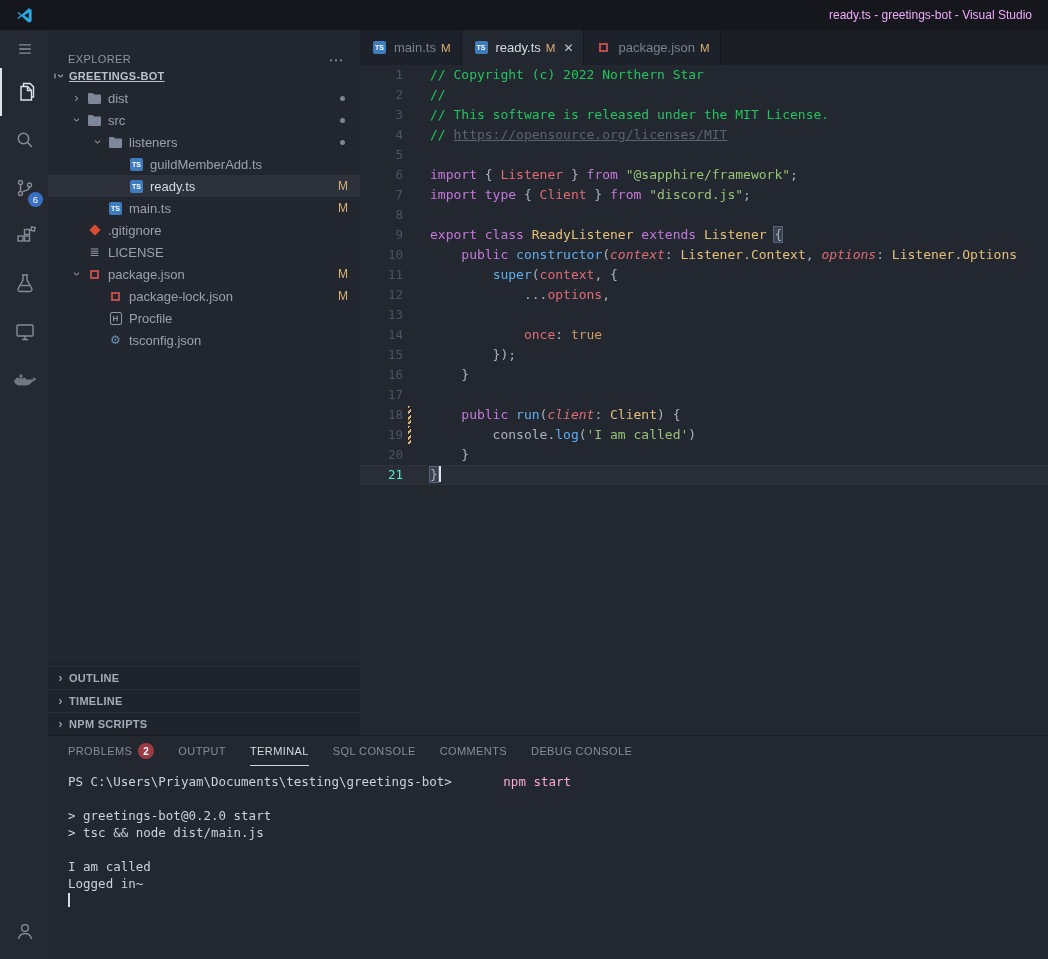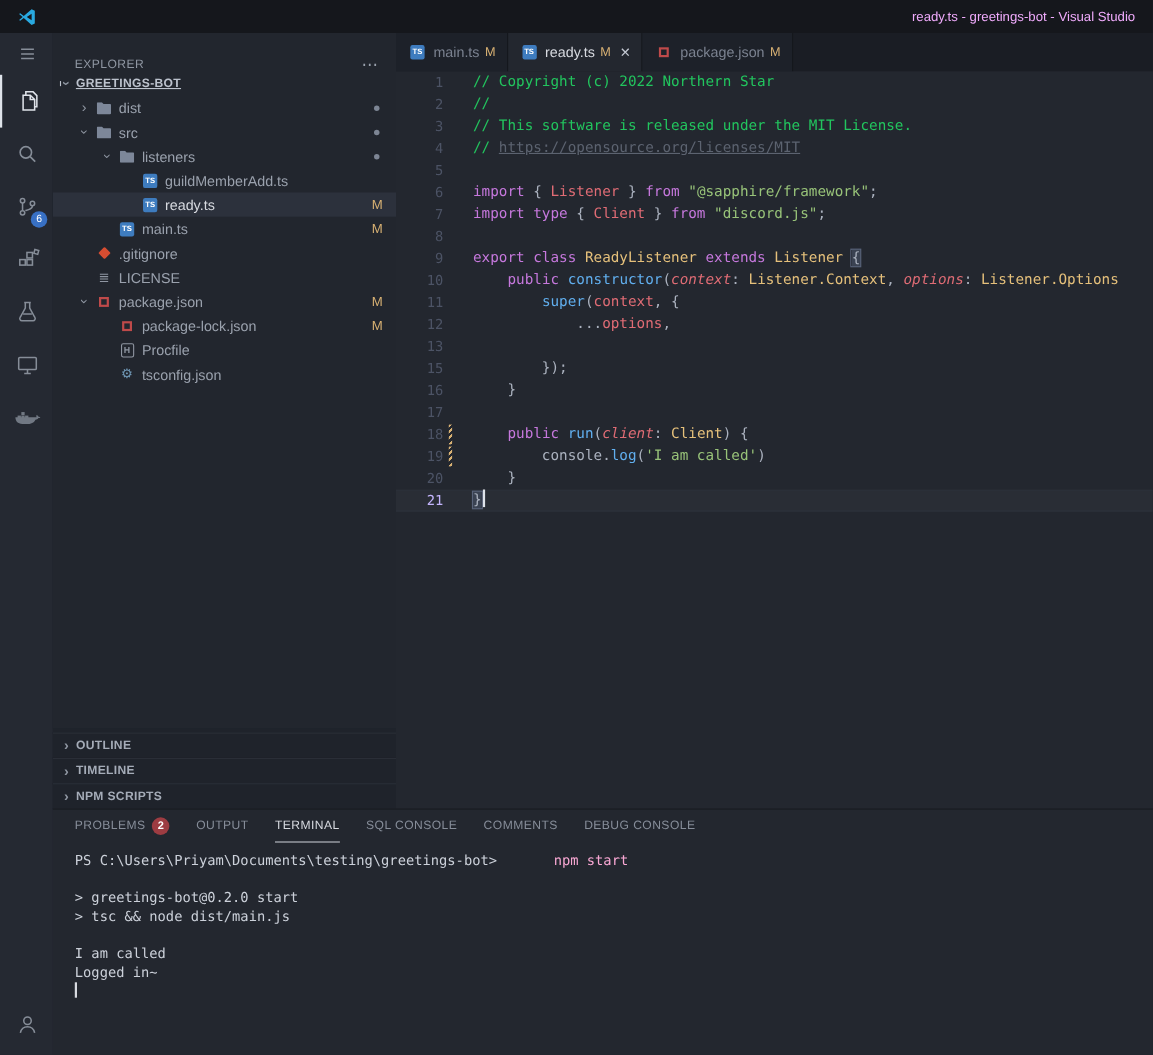--- a/index.html
+++ b/index.html
@@ -48,21 +48,21 @@
   .tab{display:flex;align-items:center;gap:5px;padding:0 10px;font-size:13px;color:#7b8290;background:#1d2129;border-right:1px solid #14171c;cursor:pointer;}
   .tab.active{background:#23272f;color:#d7dae0;}
   .tab .gitM{margin:0;font-size:11.5px;}
   .tab-close{color:#c3c8d2;font-size:12px;margin-left:3px;cursor:pointer;}
 
   
   .editor{position:absolute;left:360px;top:65px;width:688px;height:670px;background:#23272f;overflow:hidden;font-family:"DejaVu Sans Mono",monospace;font-size:13px;}
   .code-line{position:relative;height:20px;line-height:20px;}
   .code-line.cur{background:rgba(255,255,255,.03);box-shadow:inset 0 1px 0 #2d323d, inset 0 -1px 0 #2d323d;}
   .ln{position:absolute;left:0;top:0;width:43px;text-align:right;color:#4c5365;font-size:12.5px;}
-  .code-line.cur .ln{color:#c4b5fd;}
+  .code-line.cur .ln{color:#5eead4;}
   .gitbar{position:absolute;left:48px;top:1px;width:3px;height:18px;background:repeating-linear-gradient(135deg,#d8b173 0 2px,rgba(0,0,0,0) 2px 4px);}
   .codetext{position:absolute;left:70px;top:0;white-space:pre;color:#abb2bf;}
   .tk-cm{color:#22c55e;}
   .tk-lk{color:#5c6370;text-decoration:underline;}
   .tk-kw{color:#c678dd;}
   .tk-fn{color:#61afef;}
   .tk-cl{color:#e5c07b;}
   .tk-vr{color:#e06c75;}
   .tk-pr{color:#e06c75;font-style:italic;}
   .tk-st{color:#98c379;}
@@ -346,20 +346,24 @@
         <span class="codetext"><span class="tk-df">        </span><span class="tk-fn">super</span><span class="tk-df">(</span><span class="tk-vr">context</span><span class="tk-df">, {</span></span>
       </div>
       <div class="code-line">
         <span class="ln">12</span>
         <span class="codetext"><span class="tk-df">            ...</span><span class="tk-vr">options</span><span class="tk-df">,</span></span>
       </div>
       <div class="code-line">
         <span class="ln">13</span>
       </div>
       <div class="code-line">
+        <span class="ln">14</span>
+        <span class="codetext"><span class="tk-df">            </span><span class="tk-vr">once</span><span class="tk-df">: </span><span class="tk-cn">true</span></span>
+      </div>
+      <div class="code-line">
         <span class="ln">15</span>
         <span class="codetext"><span class="tk-df">        });</span></span>
       </div>
       <div class="code-line">
         <span class="ln">16</span>
         <span class="codetext"><span class="tk-df">    }</span></span>
       </div>
       <div class="code-line">
         <span class="ln">17</span>
         <span class="codetext"></span>

